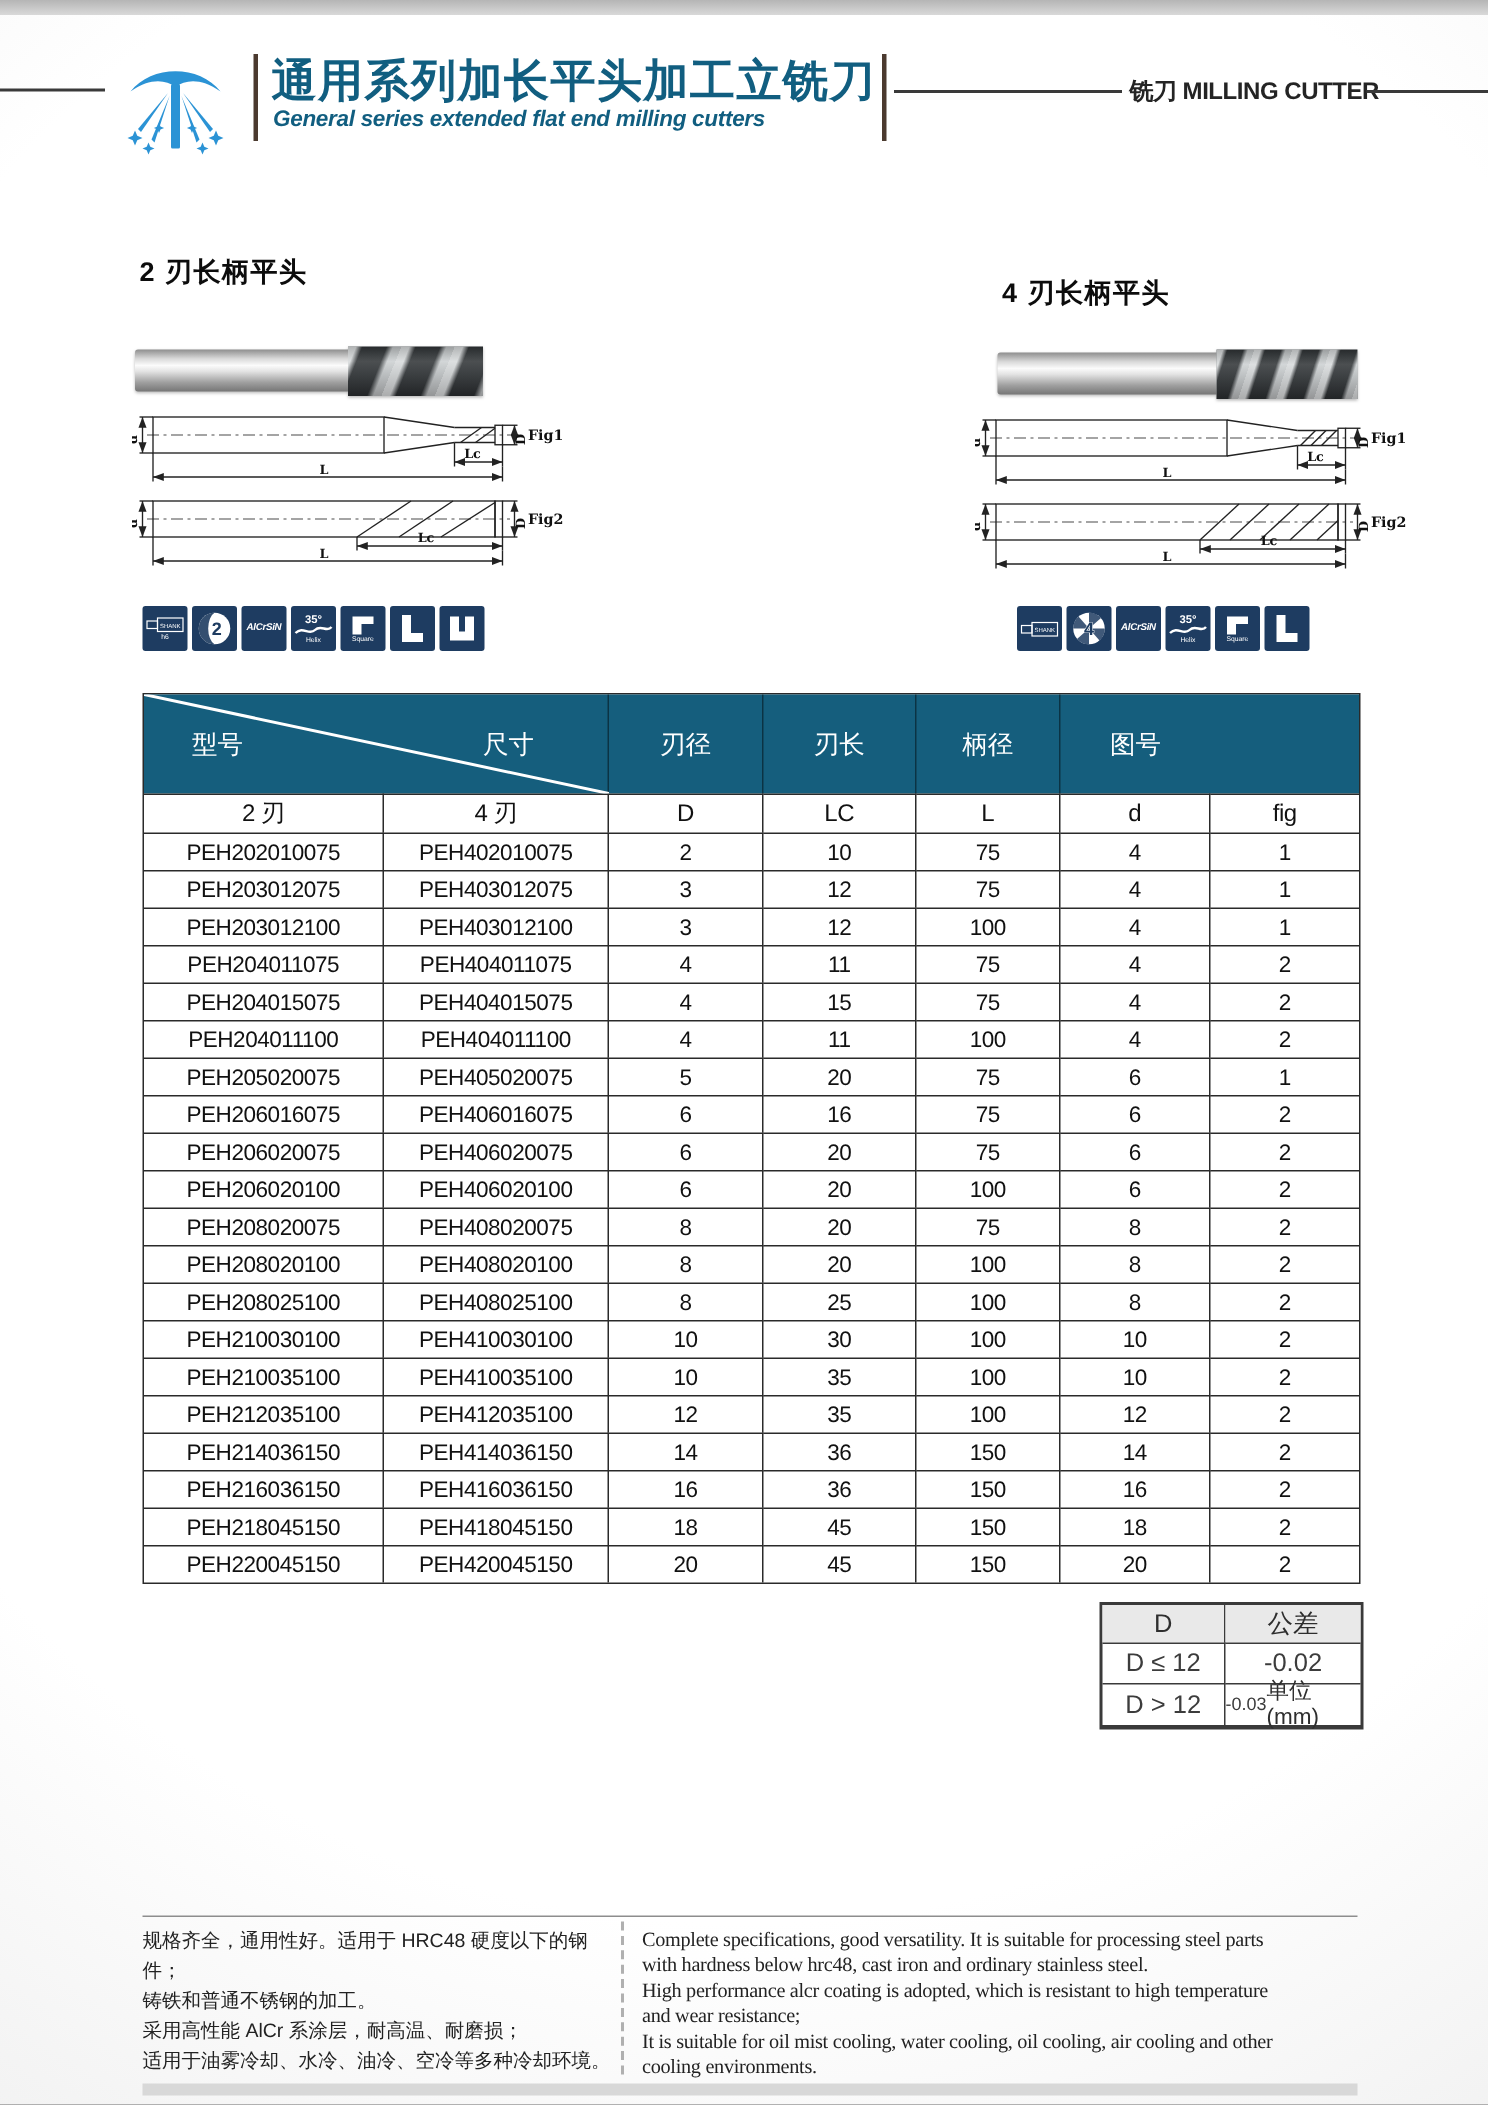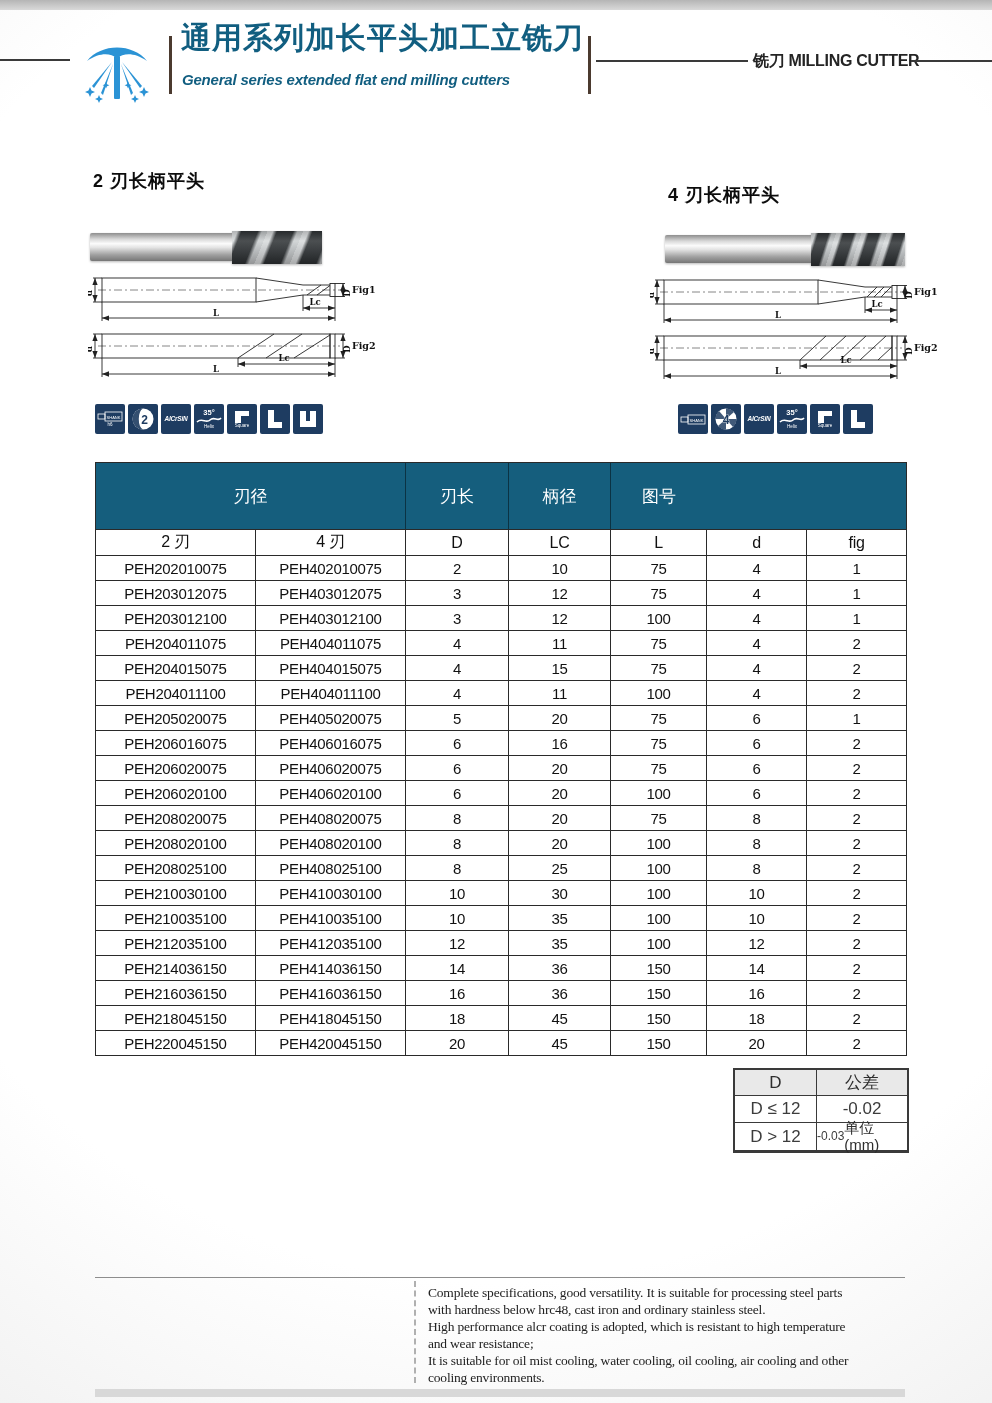--- a/index.html
+++ b/index.html
@@ -100,21 +100,21 @@
       <path d="M8,47 l1.5,3.5 L13,52 l-3.5,1.5 L8,57 l-1.5,-3.5 L3,52 l3.5,-1.5 z"></path>
       <path d="M17,55 l1.2,2.8 L21,59 l-2.8,1.2 L17,63 l-1.2,-2.8 L13,59 l2.8,-1.2 z"></path>
       <path d="M24,42 l1,2.3 L27.4,45.3 l-2.4,1 L24,48.6 l-1,-2.3 L20.6,45.3 l2.4,-1 z"></path>
       <path d="M46,42 l1,2.3 L49.4,45.3 l-2.4,1 L46,48.6 l-1,-2.3 L42.6,45.3 l2.4,-1 z"></path>
       <path d="M53,55 l1.2,2.8 L57,59 l-2.8,1.2 L53,63 l-1.2,-2.8 L49,59 l2.8,-1.2 z"></path>
       <path d="M62,47 l1.5,3.5 L67,52 l-3.5,1.5 L62,57 l-1.5,-3.5 L57,52 l3.5,-1.5 z"></path>
     </g>
   </svg>
 
   <div class="abs vbar" style="left:169px;top:36px;height:58px;"></div>
-  <div class="abs title-cn" style="left:181px;top:18px;">通用系列加长平头加工立铣刀</div>
+  <div class="abs title-cn" style="left:181px;top:34px;">通用系列加长平头加工立铣刀</div>
   <div class="abs title-en" style="left:182px;top:71px;font-style:italic;">General series extended flat end milling cutters</div>
   <div class="abs vbar" style="left:588px;top:36px;height:58px;"></div>
 
   <div class="abs hline" style="left:596px;top:60px;width:152px;"></div>
   <div class="abs tag" style="left:753px;top:51px;">
     <span class="cjk">铣刀</span><span>MILLING CUTTER</span>
   </div>
   <div class="abs hline" style="left:911px;top:60px;width:81px;"></div>
 
   <div class="abs sec-title" style="left:93px;top:169px;">2 刃长柄平头</div>
@@ -340,20 +340,27 @@
     </div>
     <div class="badge">
       <svg width="22" height="22" viewBox="0 0 22 22">
           <path d="M4,2 h6 v12 h8 v6 H4 z" fill="#fff"></path>
         </svg>
     </div>
   </div>
 
   <div class="abs spec-table">
     <div class="shead">
+      <div class="diag-cell">
+        <svg width="310" height="66">
+            <line x1="0" y1="0" x2="310" y2="66" stroke="#fff" stroke-width="2"></line>
+          </svg>
+        <span class="lbl-model">型号</span>
+        <span class="lbl-size">尺寸</span>
+      </div>
       <div>刃径</div>
       <div>刃长</div>
       <div>柄径</div>
       <div>图号</div>
     </div>
     <div class="srow ssub">
       <div>2 刃</div>
       <div>4 刃</div>
       <div>D</div>
       <div>LC</div>
@@ -557,20 +564,24 @@
     <div class="tol-row tol-last">
       <div>D &gt; 12</div>
       <div class="tol-stack">
         <span class="v">-0.03</span>
         <span class="tol-unit">单位 (mm)</span>
       </div>
     </div>
   </div>
 
   <div class="abs foot-line"></div>
+  <div class="abs foot-cn">规格齐全，通用性好。适用于 HRC48 硬度以下的钢件；
+铸铁和普通不锈钢的加工。
+采用高性能 AlCr 系涂层，耐高温、耐磨损；
+适用于油雾冷却、水冷、油冷、空冷等多种冷却环境。</div>
   <div class="abs foot-div"></div>
   <div class="abs foot-en">Complete specifications, good versatility. It is suitable for processing steel parts
  with hardness below hrc48, cast iron and ordinary stainless steel.
 High performance alcr coating is adopted, which is resistant to high temperature
 and wear resistance;
 It is suitable for oil mist cooling, water cooling, oil cooling, air cooling and other
 cooling environments.</div>
   <div class="abs foot-bar"></div>
 
 </div>

